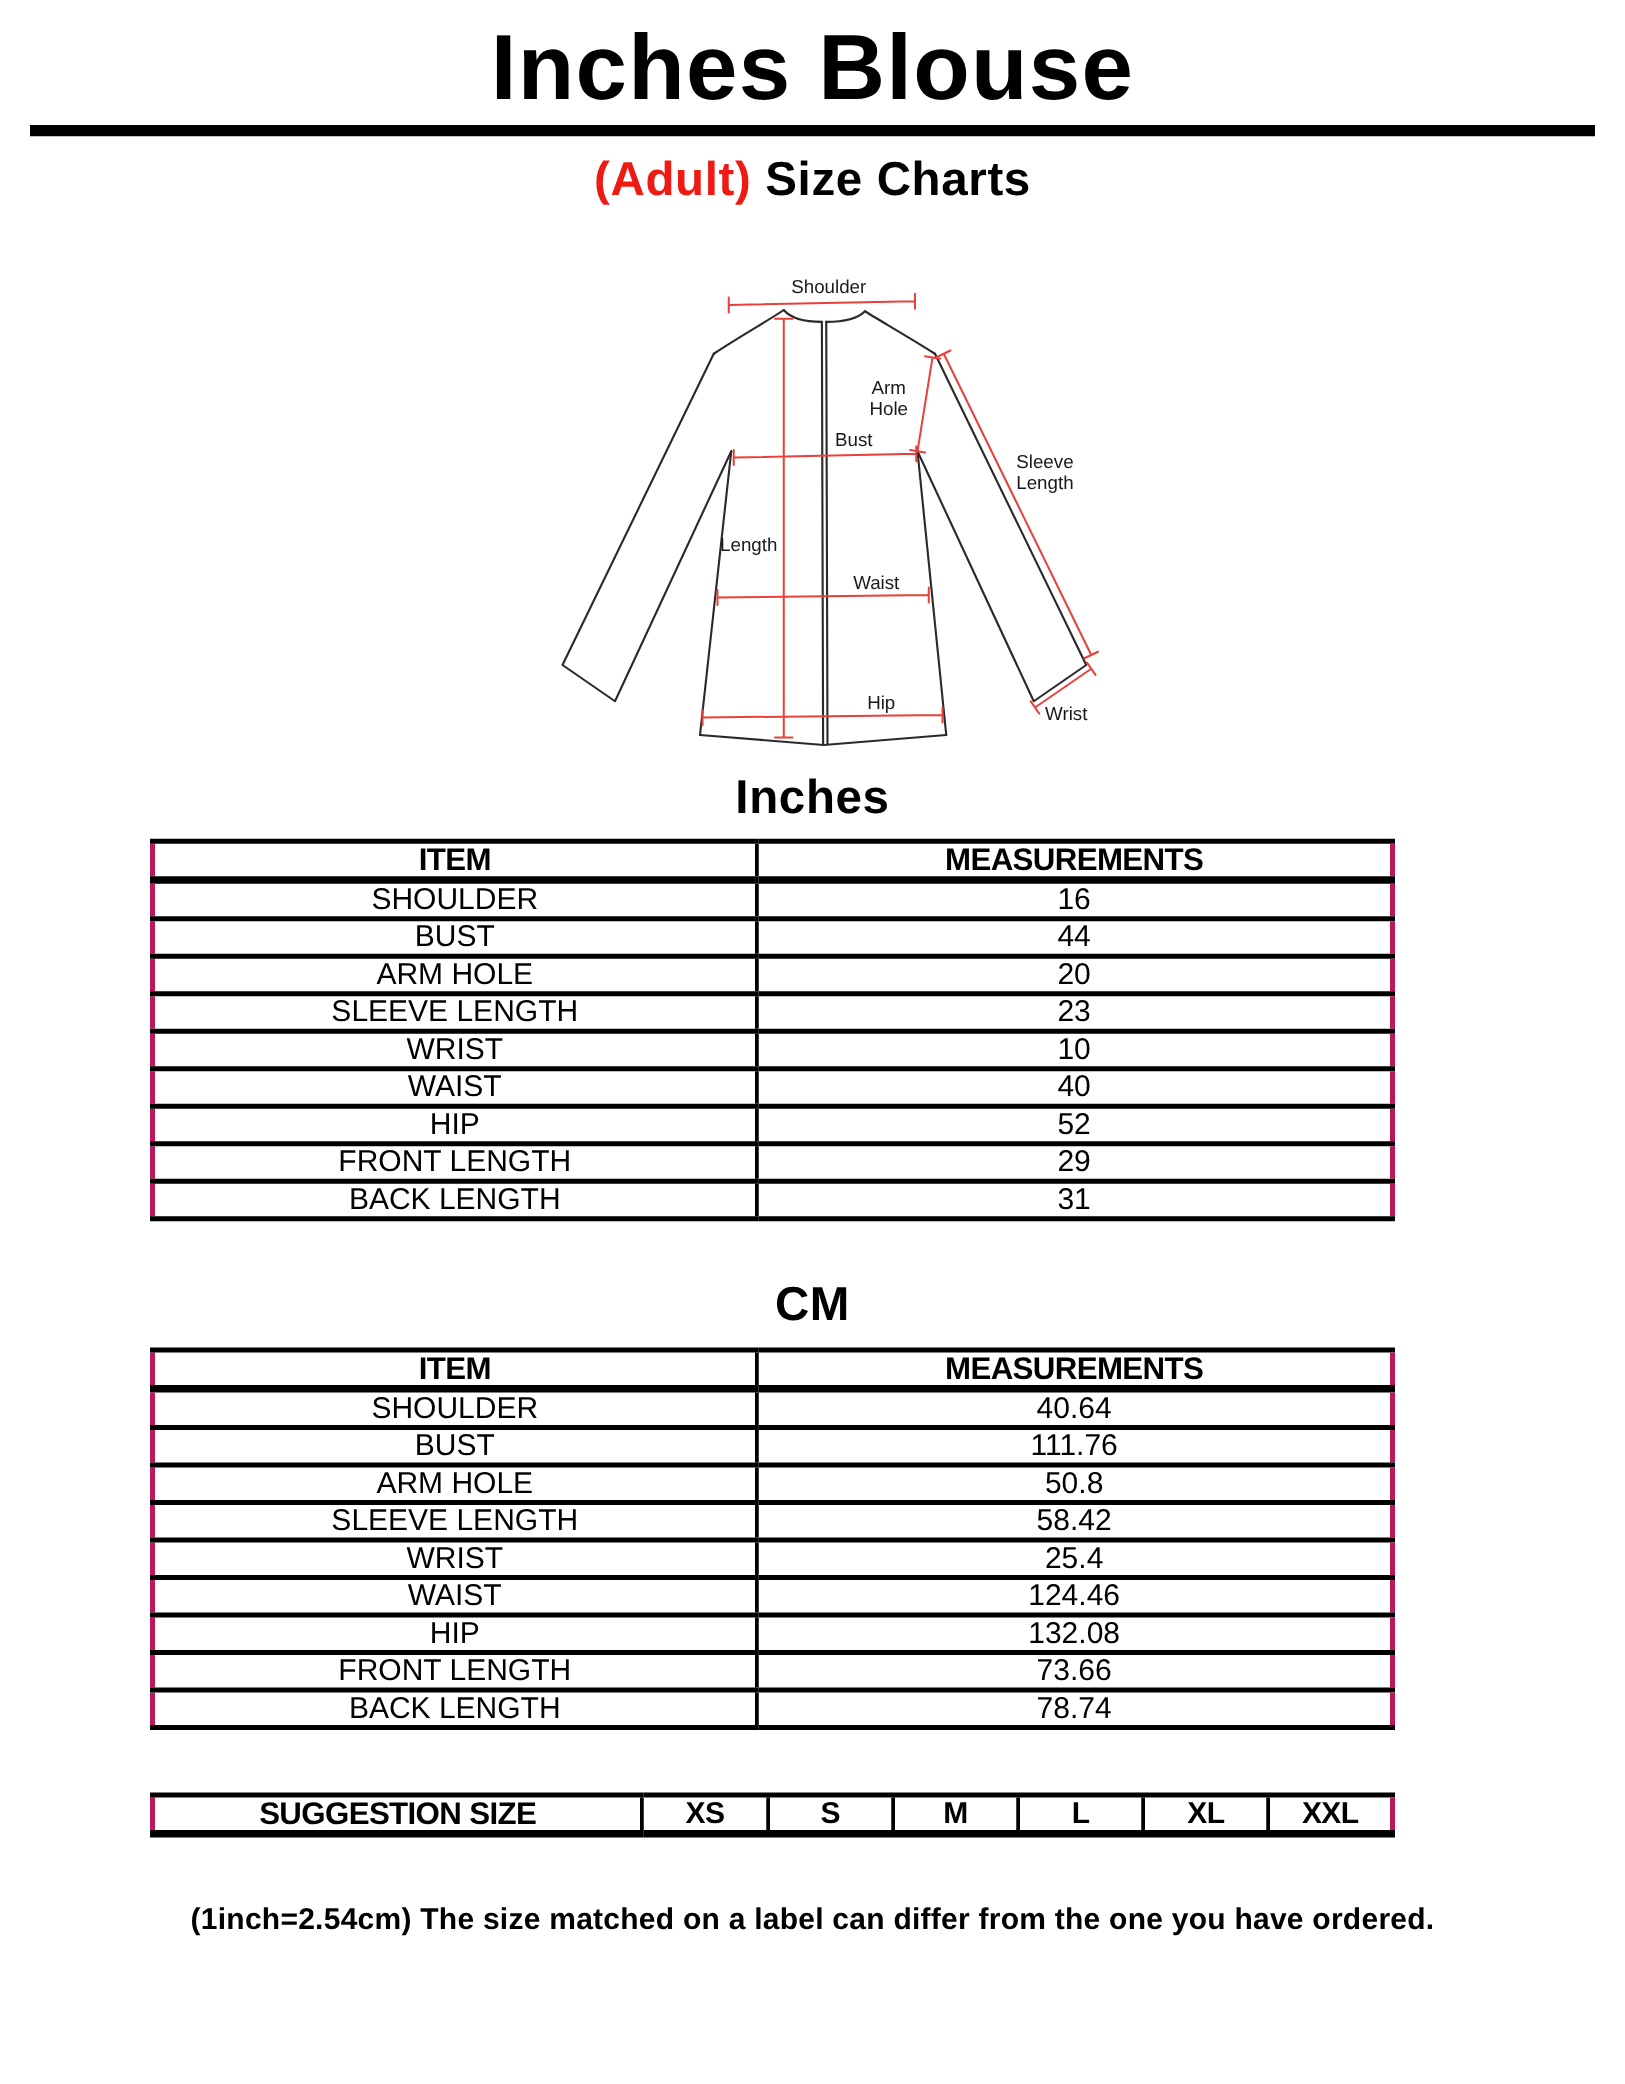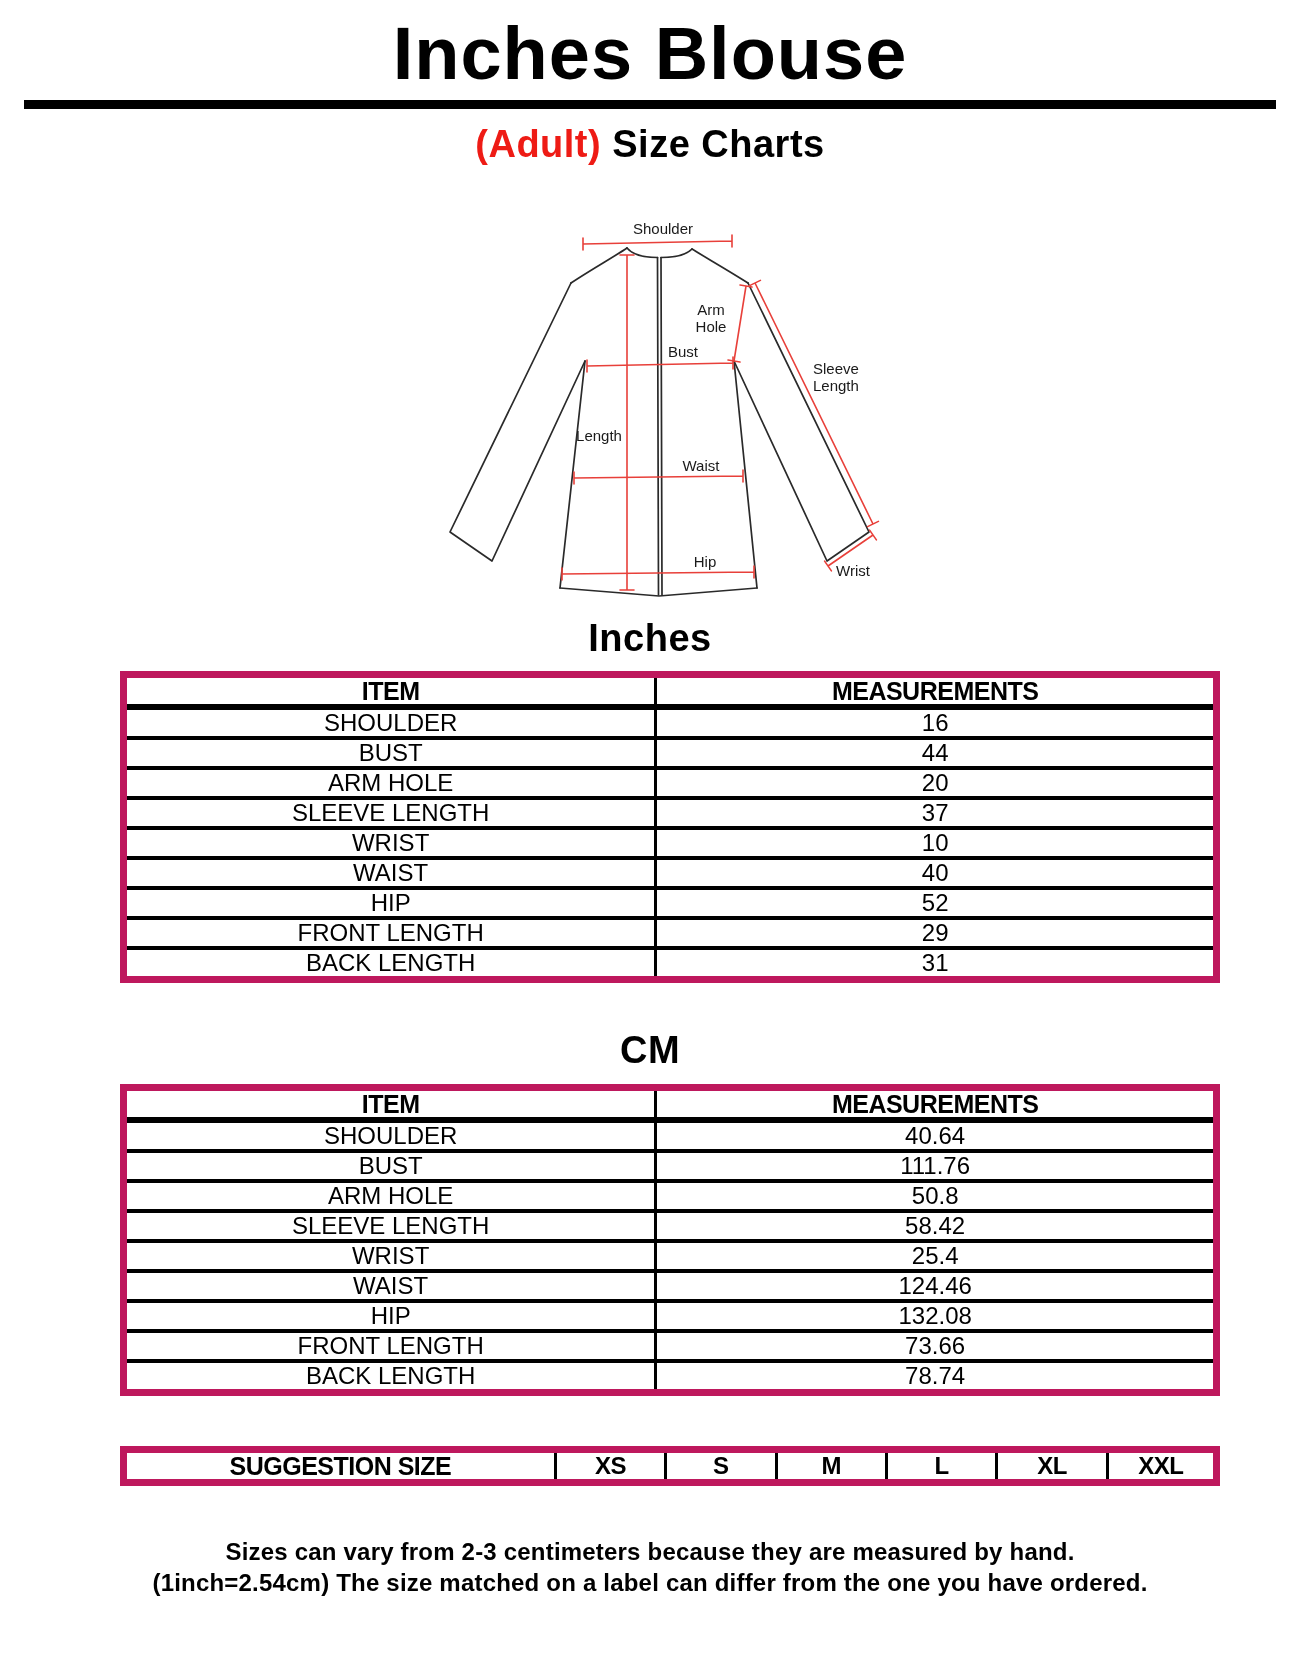--- a/index.html
+++ b/index.html
@@ -23,22 +23,22 @@
   svg text{
     font-family:"Liberation Sans",sans-serif;font-size:15px;fill:#1a1a1a;
   }
   .section-heading{
     text-align:center;font-size:38px;font-weight:bold;
     line-height:42px;letter-spacing:0.5px;
   }
   .h-inches{margin-top:14px;}
   .h-cm{margin-top:46px;}
   table.size{
-    width:1100px;margin-left:120px;border-collapse:collapse;
-    table-layout:fixed;border:7px solid #be185d;
+    width:996px;margin-left:120px;border-collapse:collapse;
+    table-layout:fixed;border:4px solid #be185d;
   }
   .t-inches{margin-top:12px;}
   .t-cm{margin-top:13px;}
   .t-suggest{margin-top:50px;}
   table.size th,table.size td{
     border:4px solid #000;border-left-width:3px;border-right-width:3px;
     height:26px;padding:0;text-align:center;vertical-align:middle;
     font-size:24px;font-weight:normal;line-height:26px;
     white-space:nowrap;overflow:hidden;
   }
@@ -130,21 +130,21 @@
     <tr>
         <td>BUST</td>
         <td>44</td>
       </tr>
     <tr>
         <td>ARM HOLE</td>
         <td>20</td>
       </tr>
     <tr>
         <td>SLEEVE LENGTH</td>
-        <td>37</td>
+        <td>23</td>
       </tr>
     <tr>
         <td>WRIST</td>
         <td>10</td>
       </tr>
     <tr>
         <td>WAIST</td>
         <td>40</td>
       </tr>
     <tr>
@@ -234,15 +234,14 @@
       <th class="size-col">L</th>
       <th class="size-col">XL</th>
       <th class="size-col">XXL</th>
     </tr>
   </thead>
   <tbody>
   </tbody>
 </table>
 
 <div class="footer">
-  <div>Sizes can vary from 2-3 centimeters because they are measured by hand.</div>
   <div>(1inch=2.54cm) The size matched on a label can differ from the one you have ordered.</div>
 </div>
 
 </body></html>

